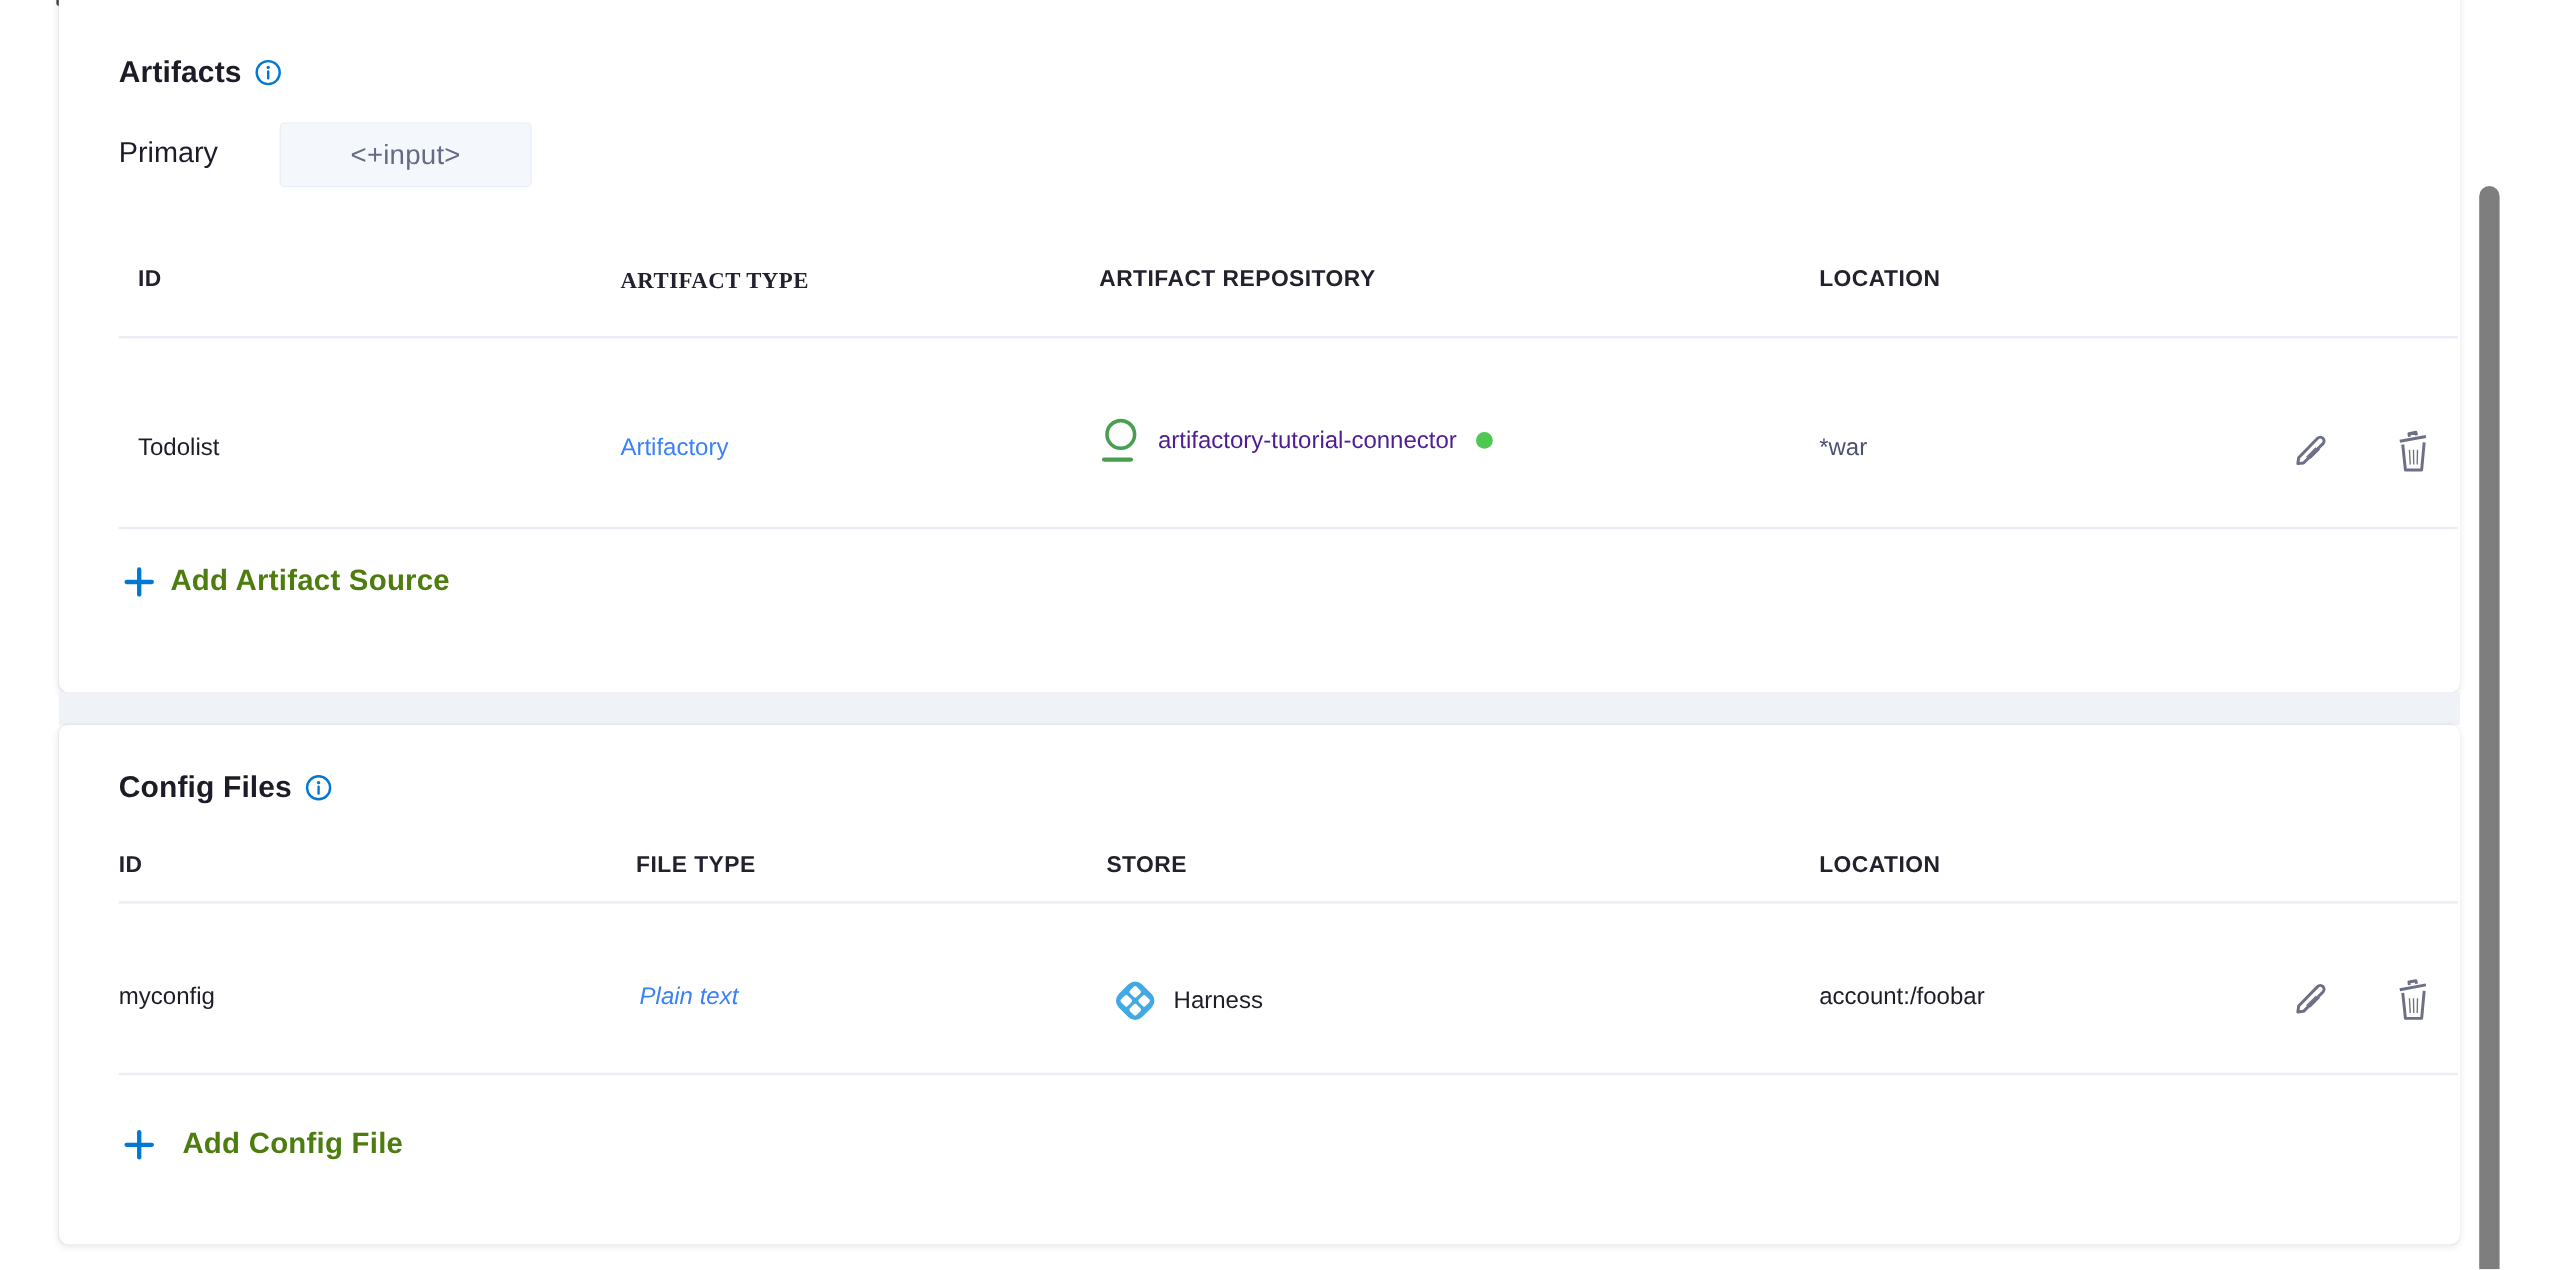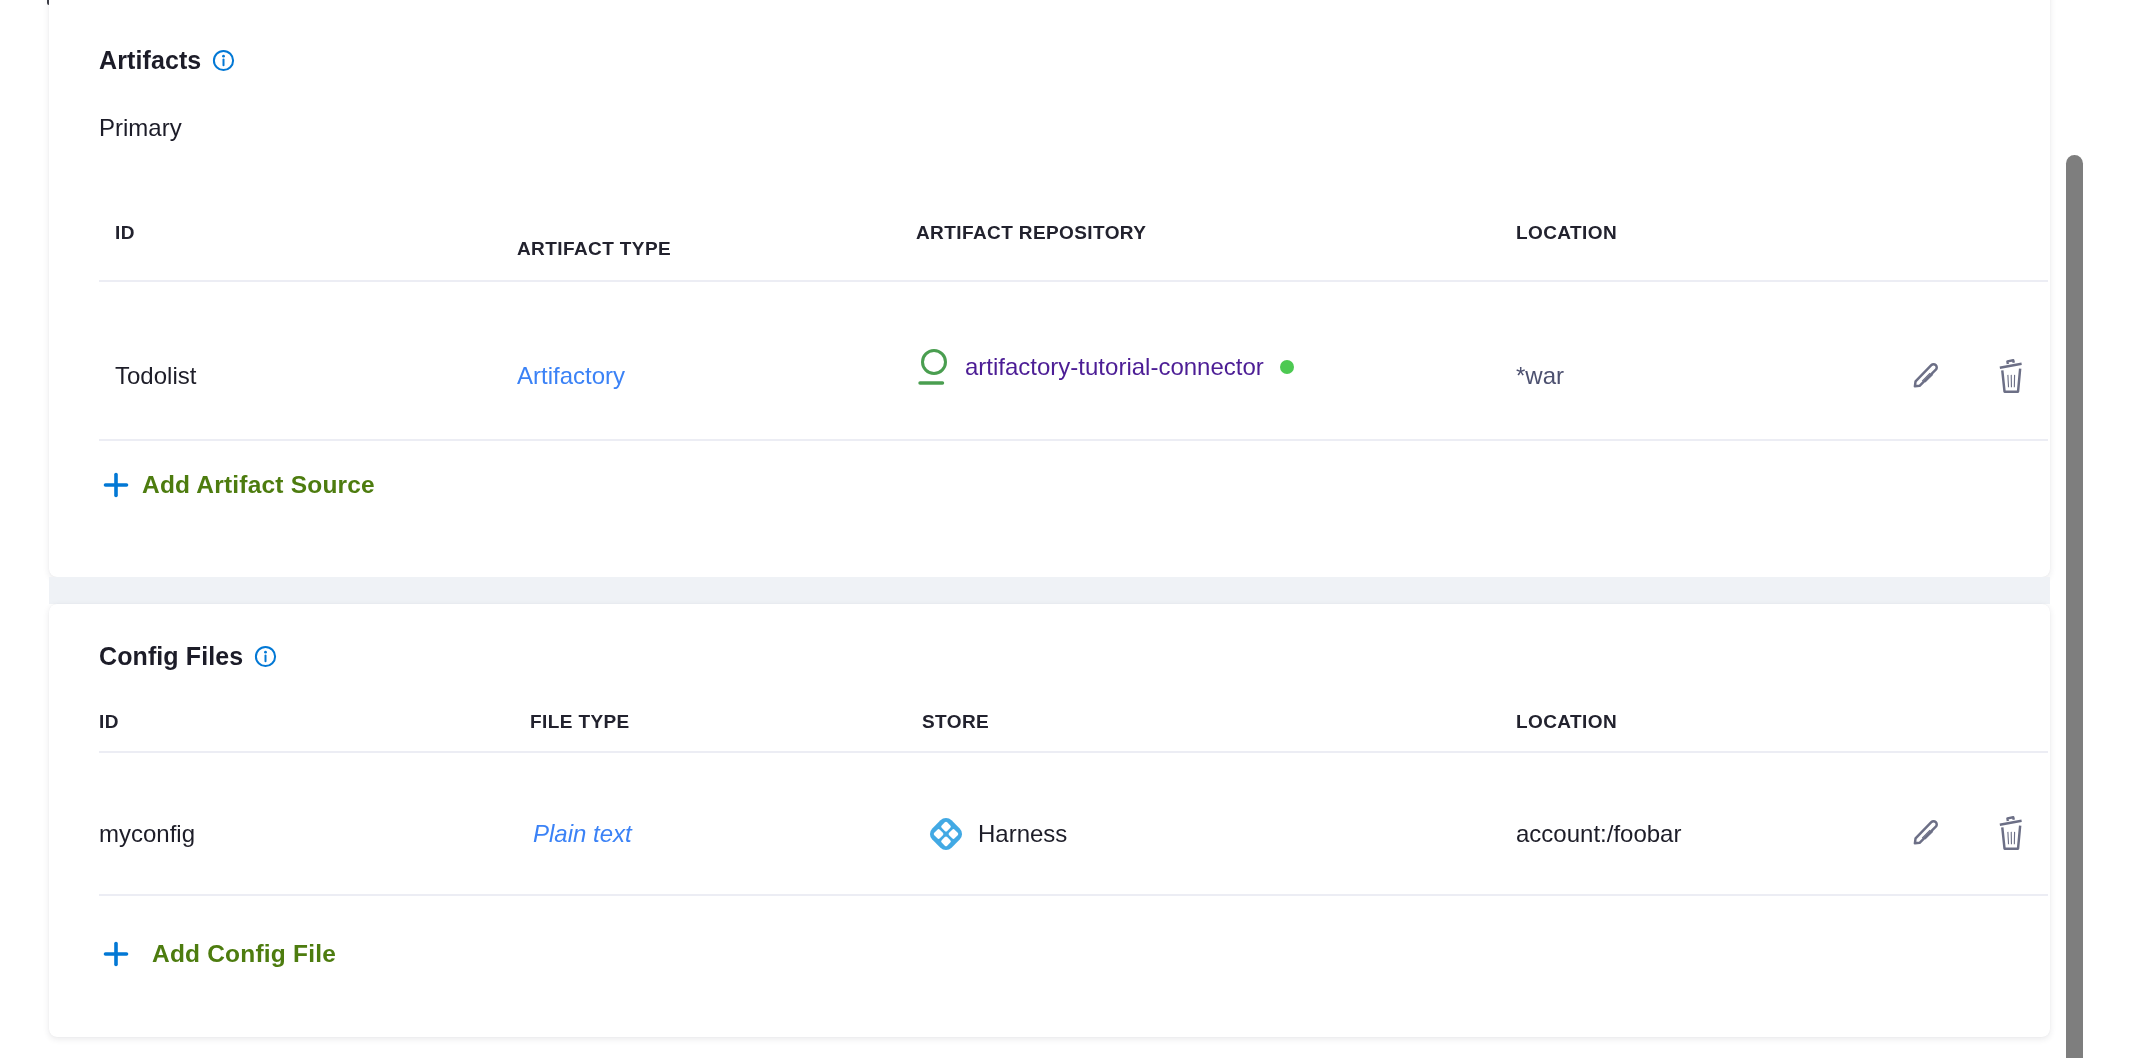--- a/index.html
+++ b/index.html
@@ -59,21 +59,21 @@
   .th {
     position: absolute;
     font-size: 19px; font-weight: 700; color: #22222e;
     letter-spacing: 0.4px; text-transform: uppercase;
   }
   .hline {
     position: absolute; height: 2px; background: #ecedf4; left: 50px; width: 1949px;
   }
 
   .cell {
-    position: absolute; font-size: 24px; color: #1d1d28; white-space: nowrap;
+    position: absolute; font-size: 20px; color: #1d1d28; white-space: nowrap;
   }
   .cell-gray  { color: #3b82f6; }
   .cell-slate { color: #4d5170; }
   .cell-flex { display: flex; align-items: center; }
 
   .status-dot {
     width: 14px; height: 14px; border-radius: 50%;
     background: #4dc952; flex: 0 0 auto;
   }
 
@@ -112,23 +112,24 @@
       <span class="info-icon">
         <svg width="23" height="23" viewBox="0 0 23 23">
           <circle cx="11.5" cy="11.5" r="9.6" fill="none" stroke="#0278d5" stroke-width="2"></circle>
           <circle cx="11.5" cy="7.2" r="1.4" fill="#0278d5"></circle>
           <line x1="11.5" y1="10.6" x2="11.5" y2="16.2" stroke="#0278d5" stroke-width="2" stroke-linecap="round"></line>
         </svg>
       </span>
     </div>
 
     <div class="primary-label" style="left:50px; top:130px;">Primary</div>
+    <div class="input-chip" style="left:184px; top:118px;">&lt;+input&gt;</div>
 
     <div class="th" style="left:66px;  top:238px;">ID</div>
-    <div class="th" style="left:468px; top:254px;">ARTIFACT TYPE</div>
+    <div class="th" style="left:468px; top:240px;font-family:Liberation Serif, serif;">ARTIFACT TYPE</div>
     <div class="th" style="left:867px; top:238px;">ARTIFACT REPOSITORY</div>
     <div class="th" style="left:1467px;top:238px;">LOCATION</div>
 
     <div class="hline" style="top:296px;"></div>
 
     <div class="cell" style="left:66px; top:378px;">Todolist</div>
     <div class="cell cell-gray" style="left:468px; top:378px;">Artifactory</div>
 
     <div class="cell cell-flex" style="left:869px; top:360px; height:46px; gap:16px;">
       <span>

